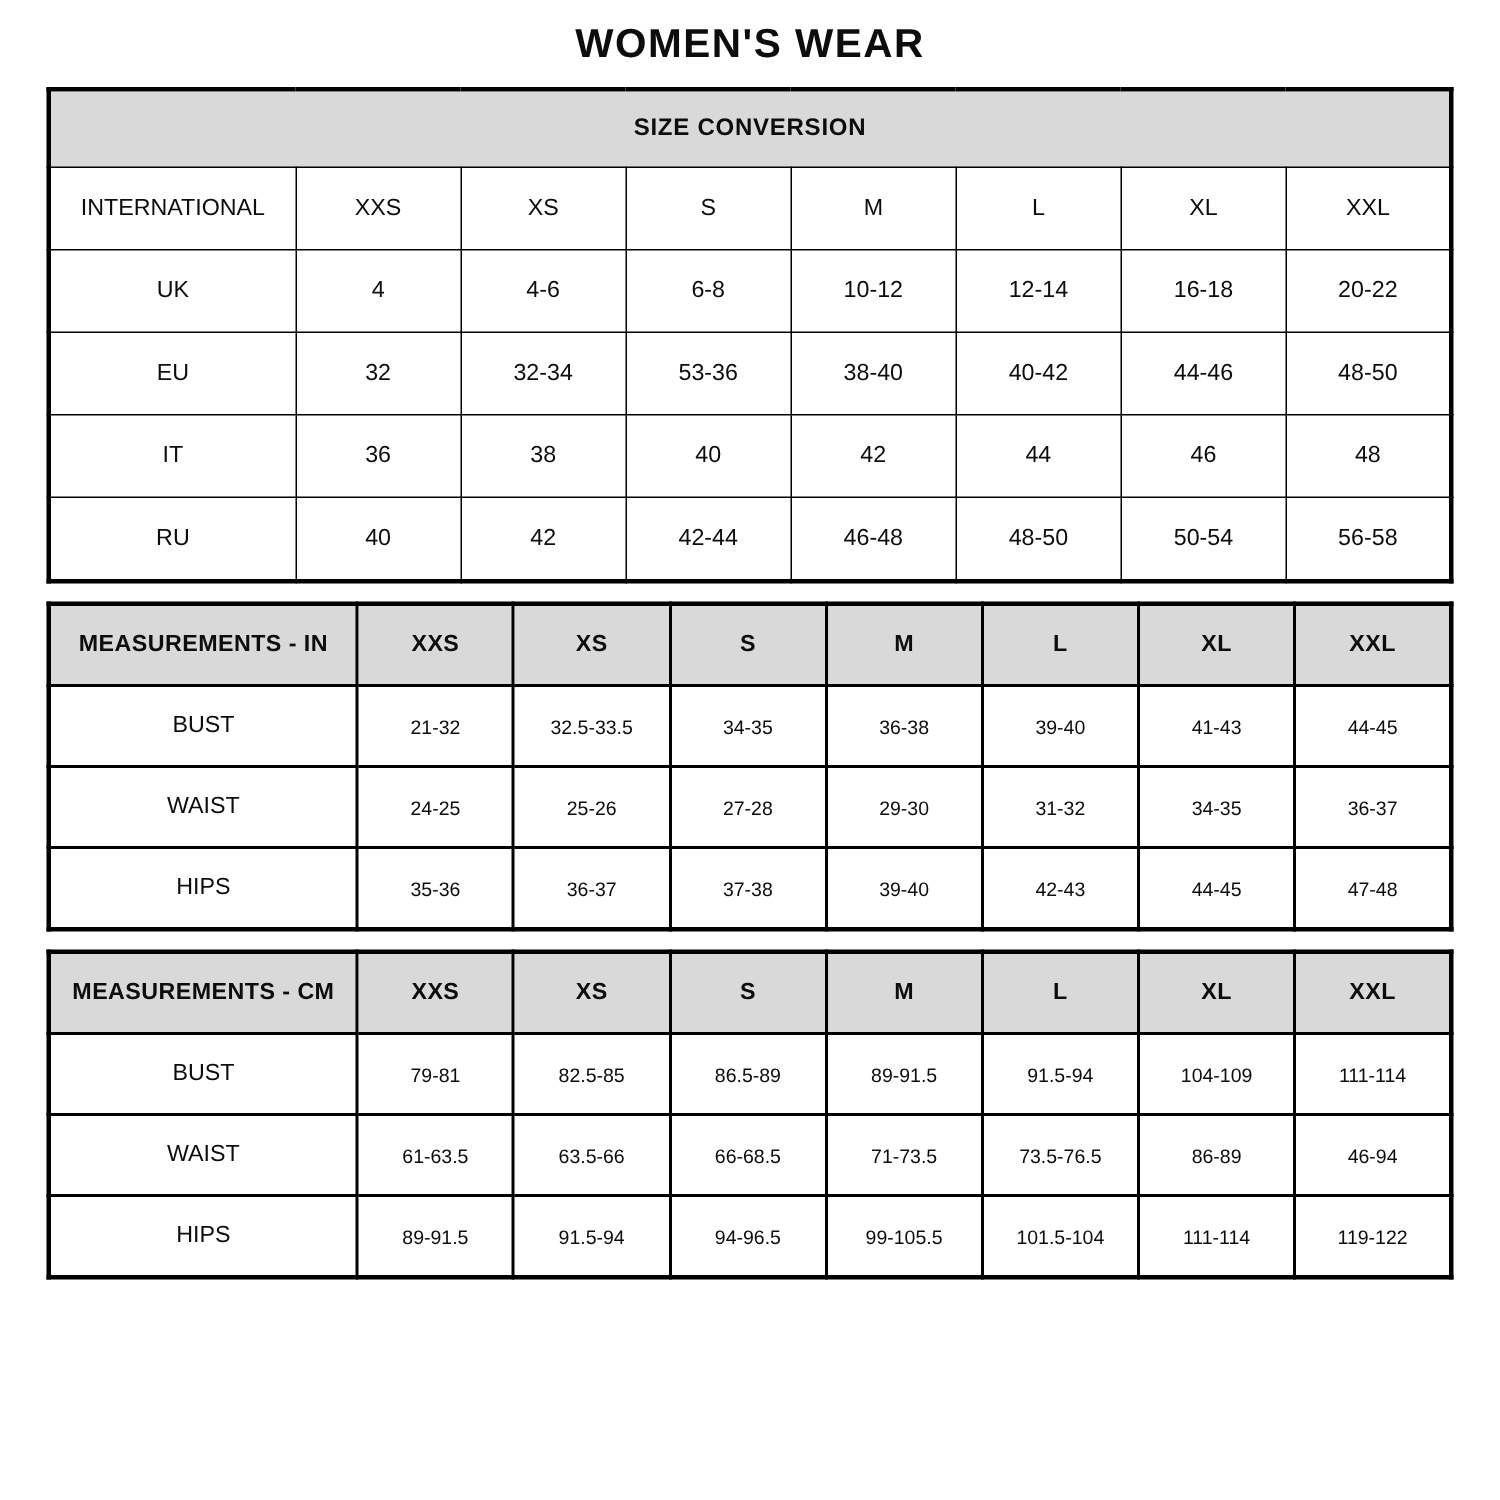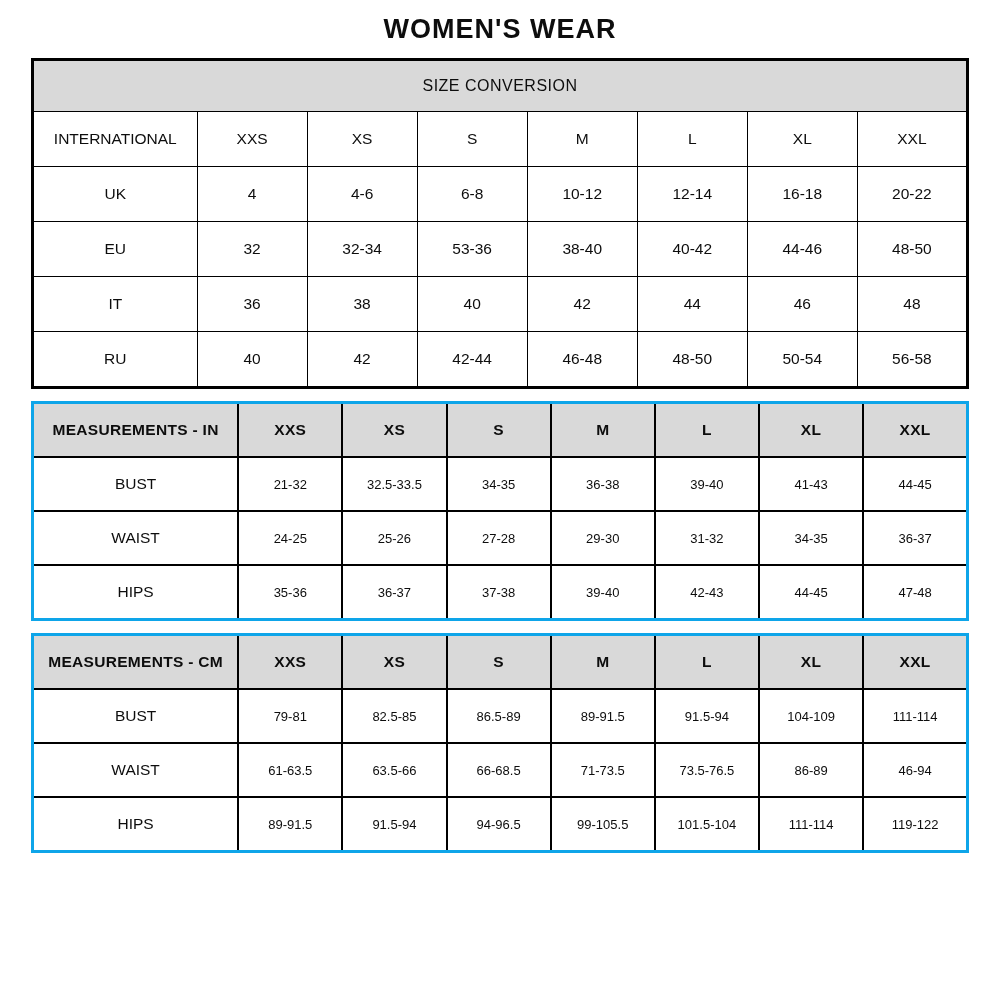--- a/index.html
+++ b/index.html
@@ -37,37 +37,37 @@
   
   .tbl-conv {
     border: 3px solid #000;
   }
   .tbl-conv td {
     border: 1.5px solid #000;
   }
   .banner-cell {
     background: #d9d9d9;
     height: 50px;
-    font-weight: 400;
+    font-weight: 700;
     font-size: 16px;
     letter-spacing: 0.5px;
   }
   .tbl-conv .cols-row td {
     height: 54px;
     font-size: 15.5px;
     font-weight: 500;
     margin-top: 36px;
   }
   .tbl-conv .data-row td {
     height: 54px;
     font-size: 15.5px;
   }
   
   .tbl-meas {
-    border: 3px solid #0ea5e9;
+    border: 3px solid #000000;
     margin-top: 12px;
   }
   .tbl-meas td {
     border: 2px solid #000;
   }
   .tbl-meas .head-row td {
     background: #d9d9d9;
     height: 52px;
     font-weight: 700;
     font-size: 15.5px;

